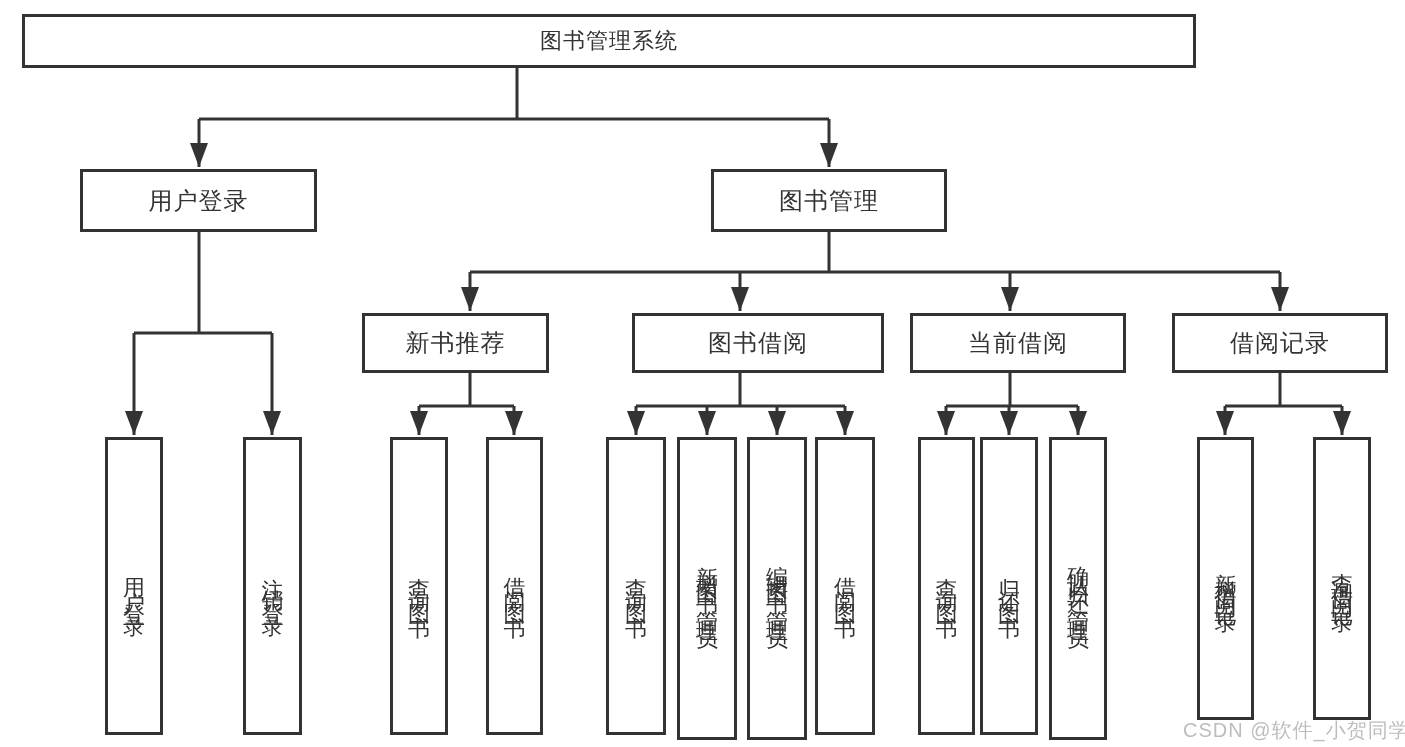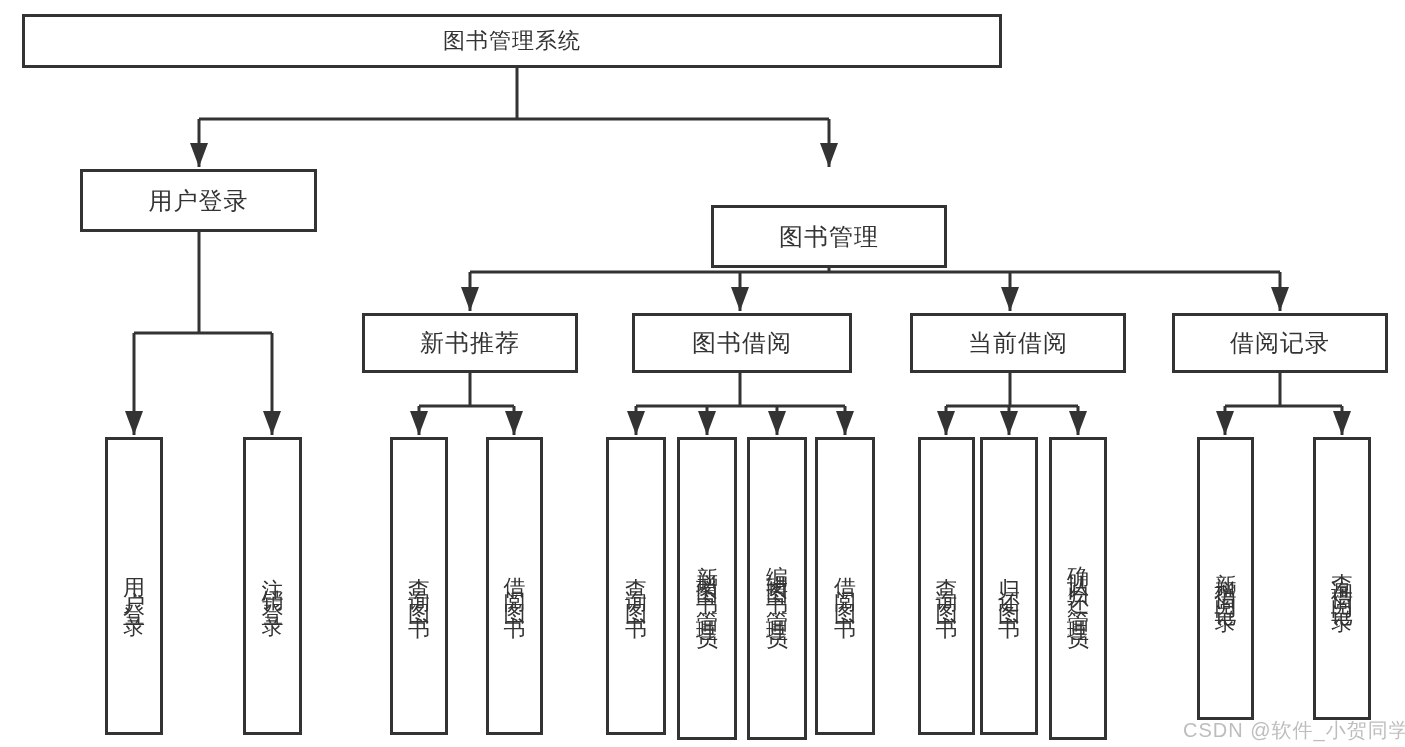--- a/index.html
+++ b/index.html
@@ -105,27 +105,27 @@
     <path d="M1010 373 V406 M946 406 H1078"></path>
     <line x1="946" y1="406" x2="946" y2="435" marker-end="url(#arrow)"></line>
     <line x1="1009" y1="406" x2="1009" y2="435" marker-end="url(#arrow)"></line>
     <line x1="1078" y1="406" x2="1078" y2="435" marker-end="url(#arrow)"></line>
 
     <path d="M1280 373 V406 M1225 406 H1342"></path>
     <line x1="1225" y1="406" x2="1225" y2="435" marker-end="url(#arrow)"></line>
     <line x1="1342" y1="406" x2="1342" y2="435" marker-end="url(#arrow)"></line>
   </svg>
 
-  <div class="node h-node root-node" style="left:22px; top:14px; width:980px; height:54px;">图书管理系统</div>
+  <div class="node h-node root-node" style="left:22px; top:14px; width:1174px; height:54px;">图书管理系统</div>
 
   <div class="node h-node" style="left:80px; top:169px; width:237px; height:63px;">用户登录</div>
-  <div class="node h-node" style="left:711px; top:169px; width:236px; height:63px;margin-top:36px;">图书管理</div>
+  <div class="node h-node" style="left:711px; top:169px; width:236px; height:63px;">图书管理</div>
 
-  <div class="node h-node" style="left:362px; top:313px; width:216px; height:60px;">新书推荐</div>
-  <div class="node h-node" style="left:632px; top:313px; width:220px; height:60px;">图书借阅</div>
+  <div class="node h-node" style="left:362px; top:313px; width:187px; height:60px;">新书推荐</div>
+  <div class="node h-node" style="left:632px; top:313px; width:252px; height:60px;">图书借阅</div>
   <div class="node h-node" style="left:910px; top:313px; width:216px; height:60px;">当前借阅</div>
   <div class="node h-node" style="left:1172px; top:313px; width:216px; height:60px;">借阅记录</div>
 
   <div class="node v-node ls-lg" style="left:105px; top:437px; width:58px; height:298px;">用户登录</div>
   <div class="node v-node ls-lg" style="left:243px; top:437px; width:59px; height:298px;">注销登录</div>
 
   <div class="node v-node ls-lg" style="left:390px; top:437px; width:58px; height:298px;">查询图书</div>
   <div class="node v-node ls-lg" style="left:486px; top:437px; width:57px; height:298px;">借阅图书</div>
 
   <div class="node v-node ls-lg" style="left:606px; top:437px; width:60px; height:298px;">查询图书</div>

